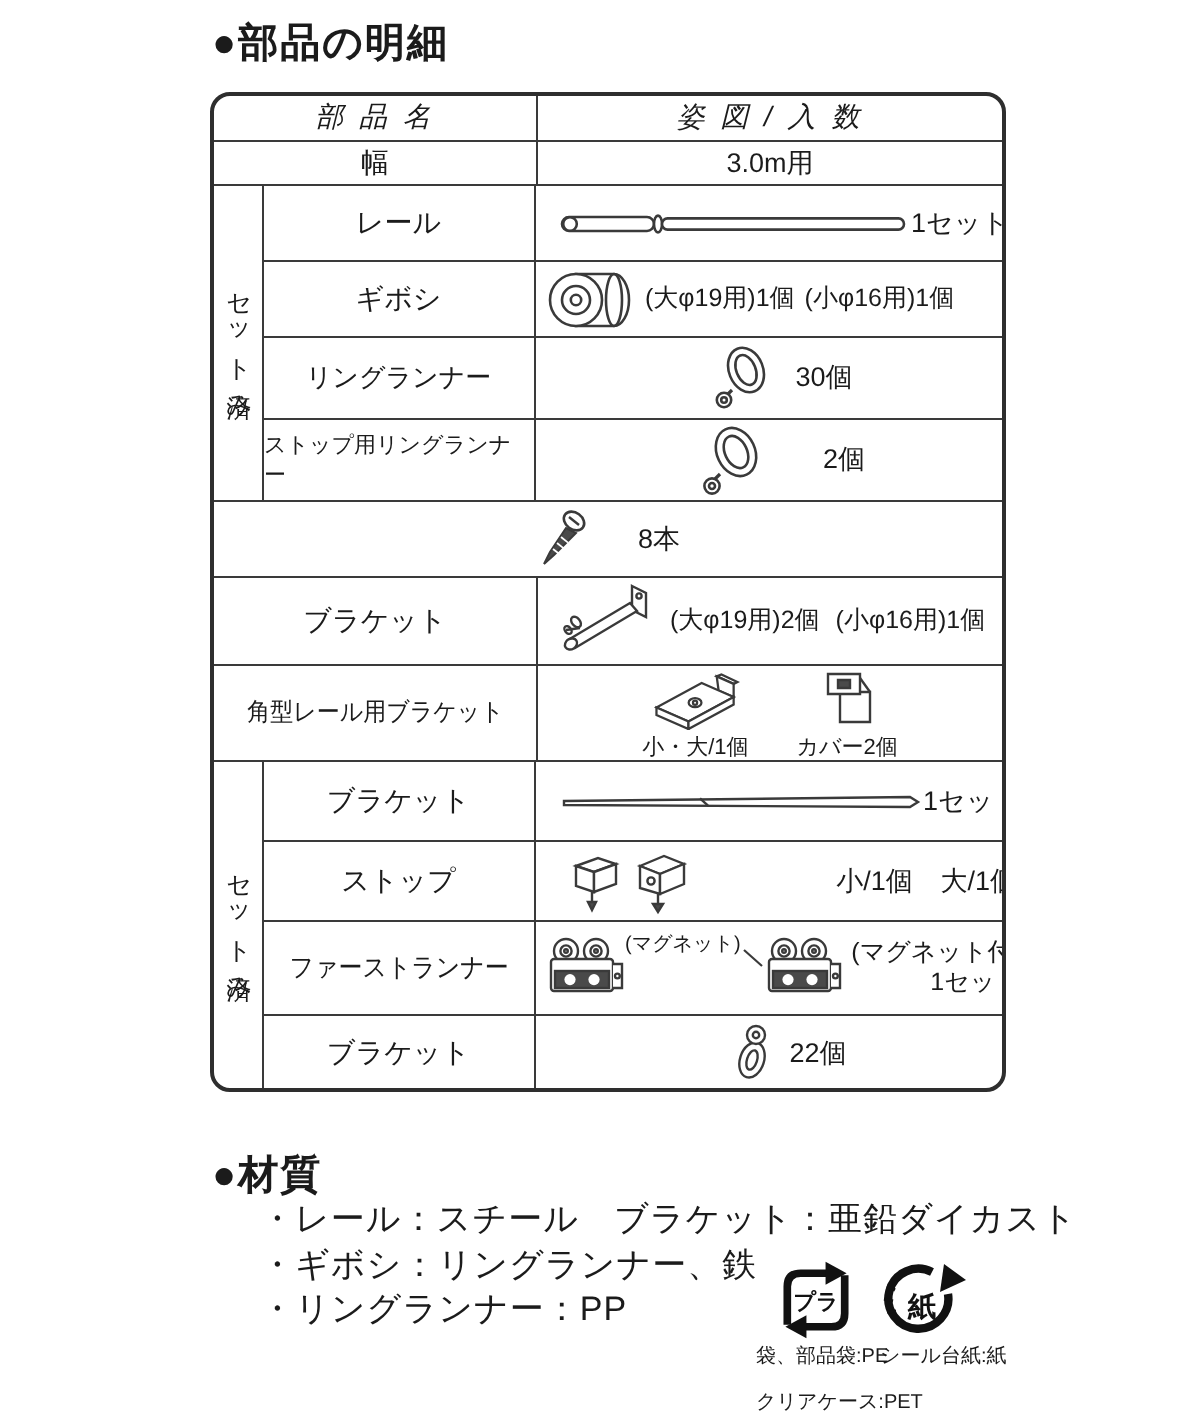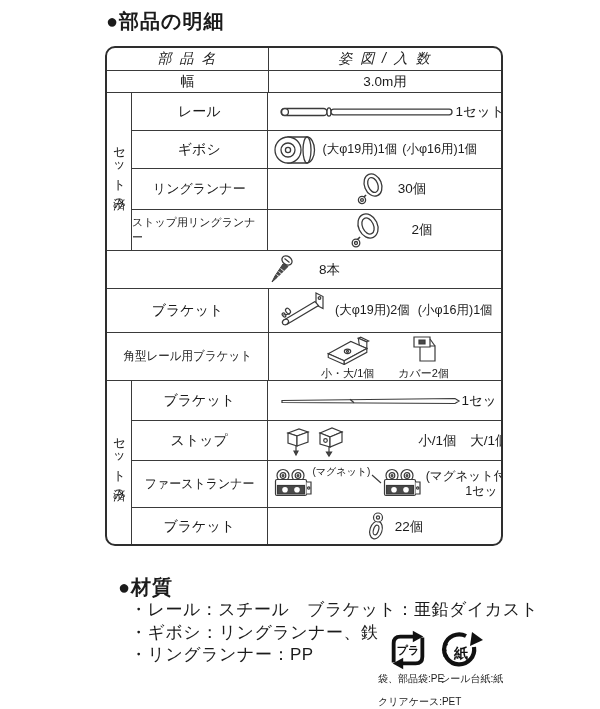--- a/index.html
+++ b/index.html
@@ -2,21 +2,21 @@
 <html><head>
 <meta charset="utf-8">
 <style>
   * { margin:0; padding:0; box-sizing:border-box; }
   html,body { background:#ffffff; }
   body { font-family:"Liberation Sans","DejaVu Sans",sans-serif; color:#1b1b1b; }
   .page { position:relative; width:600px; height:709px; background:#fff; overflow:hidden;border-radius:31px; }
 
   .sec-title { position:absolute; left:106px; font-size:20px; font-weight:700; letter-spacing:1px; }
   .sec-title.parts { top:8px; }
-  .sec-title.materials { top:574px;margin-left:12px; }
+  .sec-title.materials { top:574px; }
 
   
   .parts-table { position:absolute; left:105px; top:46px; width:398px; height:500px;
       border:2.5px solid #2e2e2e; border-radius:10px; background:#fff;
       display:flex; flex-direction:column; overflow:hidden; }
   .t-row { display:flex; flex:none; border-top:1.5px solid #3a3a3a; }
   .t-row.first { border-top:none;font-style:italic; }
   .name-cell { width:162px; flex:none; border-right:1.5px solid #3a3a3a;
       display:flex; align-items:center; justify-content:center; font-size:14px; }
   .fig-cell { flex:1; display:flex; align-items:center; font-size:13.5px; }

